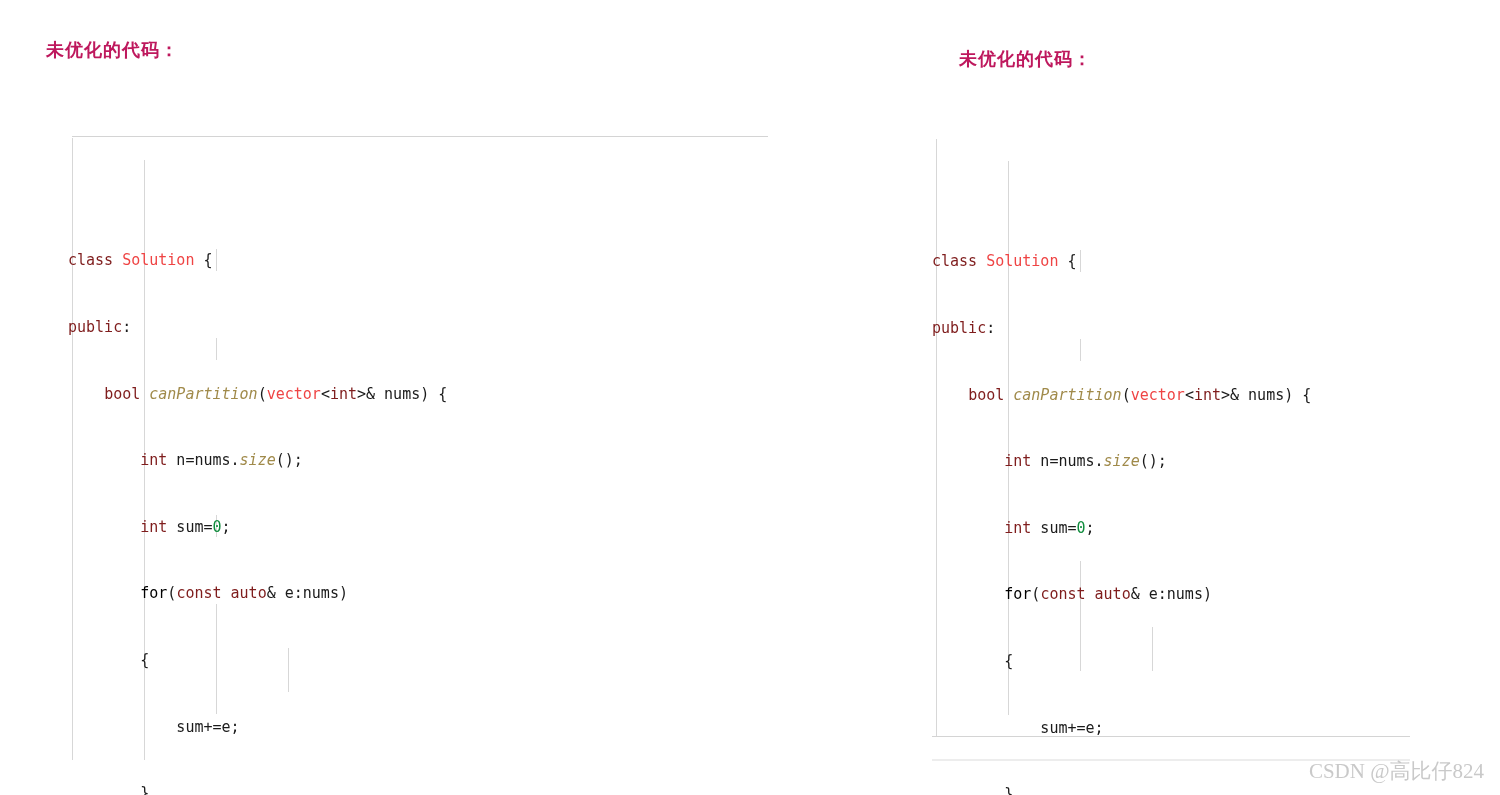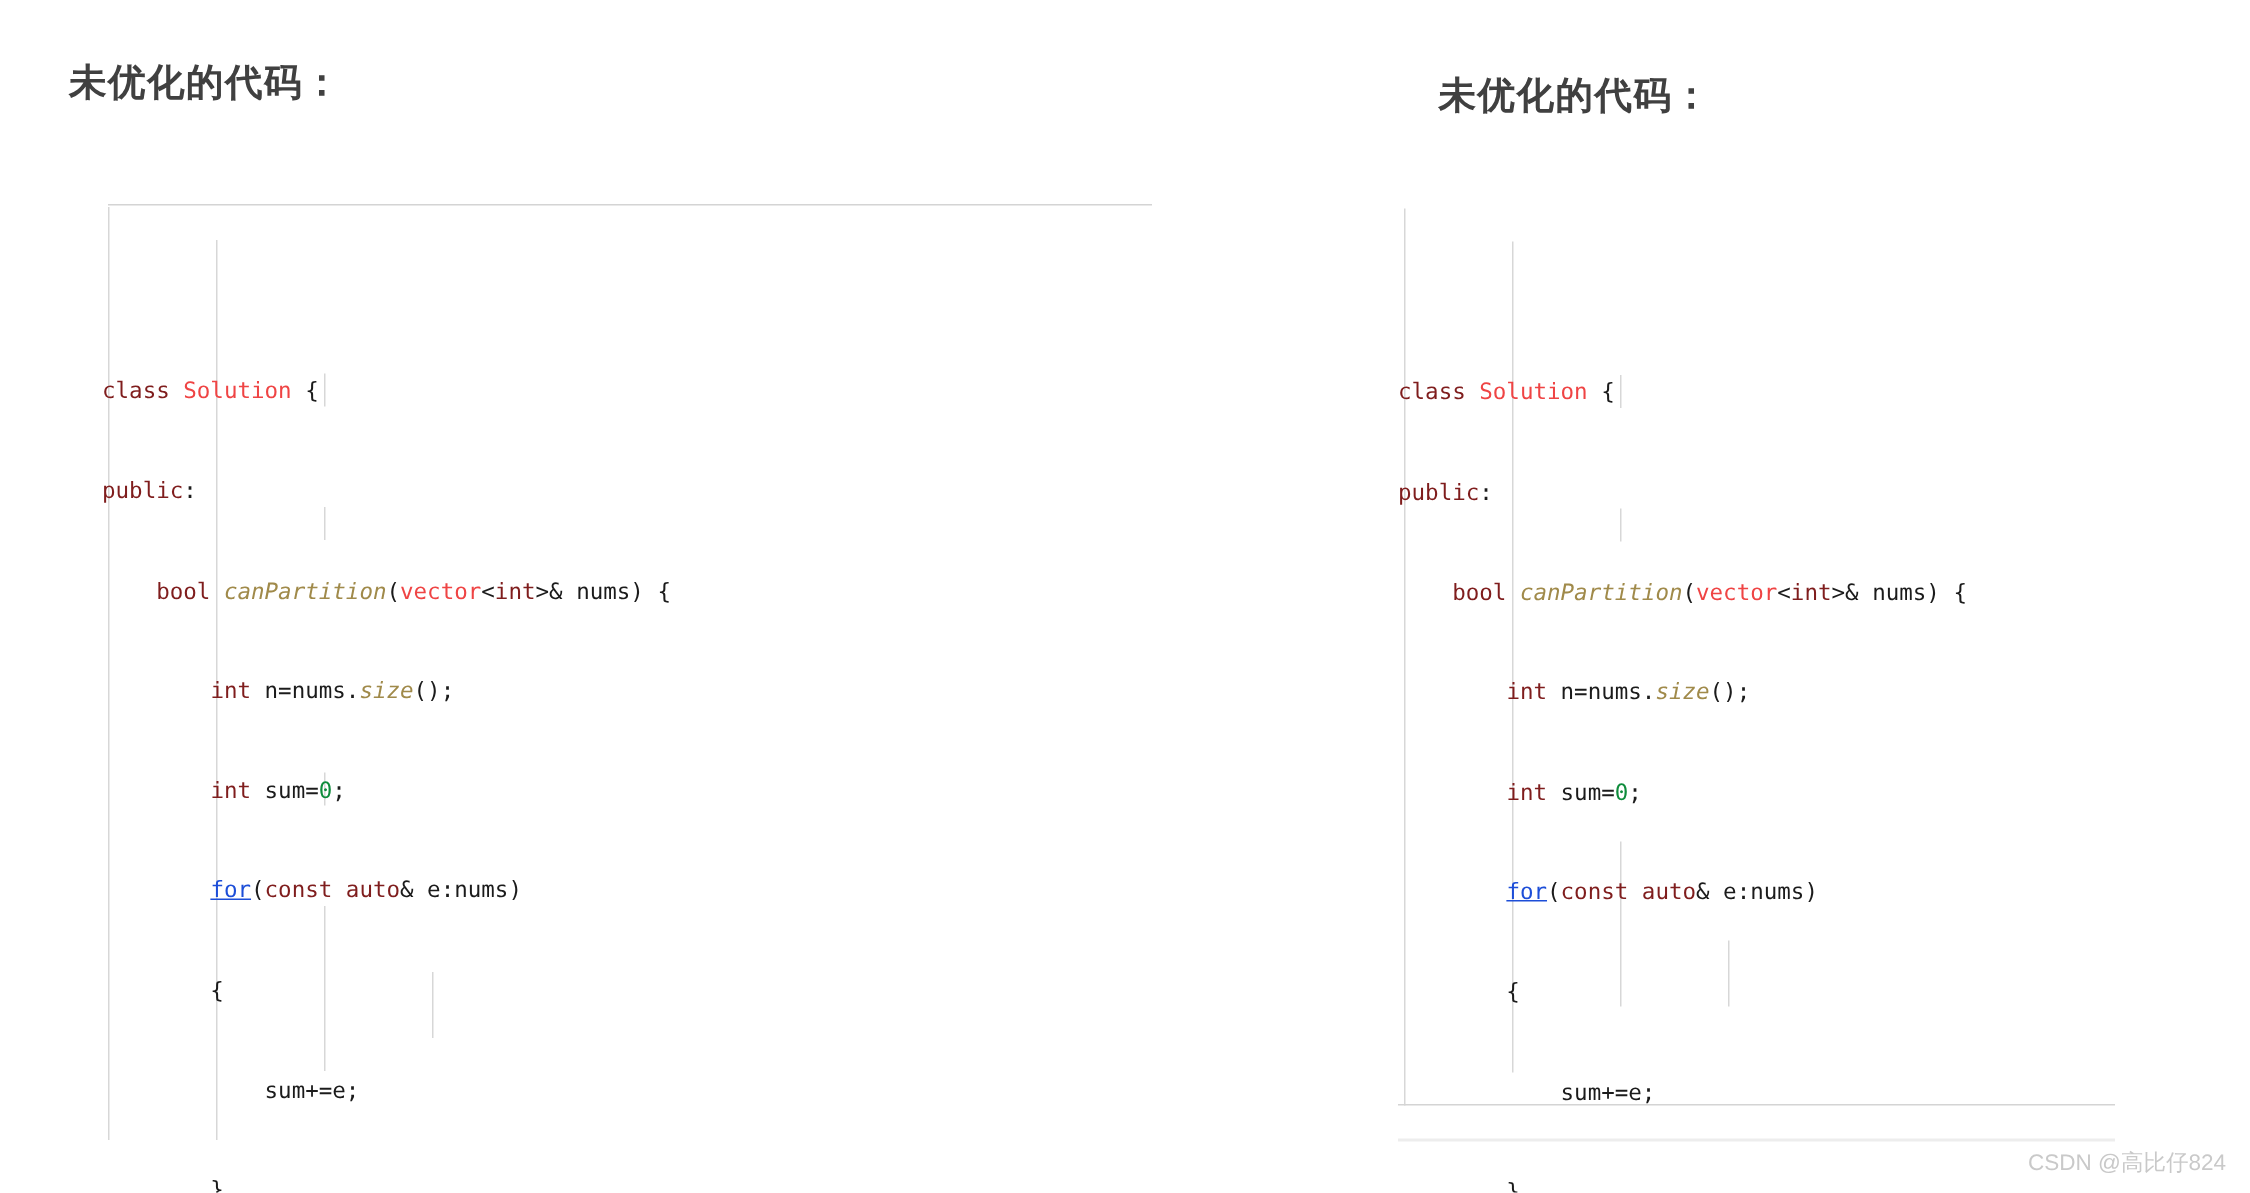--- a/index.html
+++ b/index.html
@@ -11,24 +11,24 @@
     height: 795px;
     background: #ffffff;
     font-family: "DejaVu Sans Mono", "Liberation Mono", monospace;
     overflow: hidden;
     position: relative;
   }
 
   
   .heading {
     position: absolute;
-    color: #404040;
+    color: #be185d;
     font-family: "DejaVu Serif", "Liberation Serif", serif;
     font-weight: bold;
-    font-size: 25px;
+    font-size: 18px;
     letter-spacing: 1px;
     white-space: nowrap;
     text-align: right;
   }
   #heading-left  { left: 46px;  top: 38px; }
   #heading-right { left: 959px; top: 47px; }
 
   
   .code-panel {
     position: absolute;
@@ -66,34 +66,34 @@
   
   .hrule {
     position: absolute;
     height: 1px;
     background: #e6e6e6;
   }
   .hrule.dark { background: #d4d4d4; }
 
   
   .k  { color: #7f1d1d; text-align: right; }             
-  .kf { color: #1d4ed8; text-decoration: underline; }             
+  .kf { color: #000000; }             
   .t  { color: #ef4444; }             
   .f  { color: #a08a4a; font-style: italic; }             
   .n  { color: #0f8c3c; }             
   .p  { color: #1b1b1b; }             
 
   
   #watermark {
     position: absolute;
     right: 16px;
     bottom: 10px;
     color: #c9c9c9;
-    font-family: Liberation Sans, sans-serif;
-    font-size: 15px;
+    font-family: Liberation Serif, serif;
+    font-size: 21px;
     white-space: nowrap;
   }
 </style>
 </head>
 <body>
 
 <div id="heading-left" class="heading">未优化的代码：</div>
 <div id="heading-right" class="heading">未优化的代码：</div>
 
 <div id="code-left" class="code-panel">

